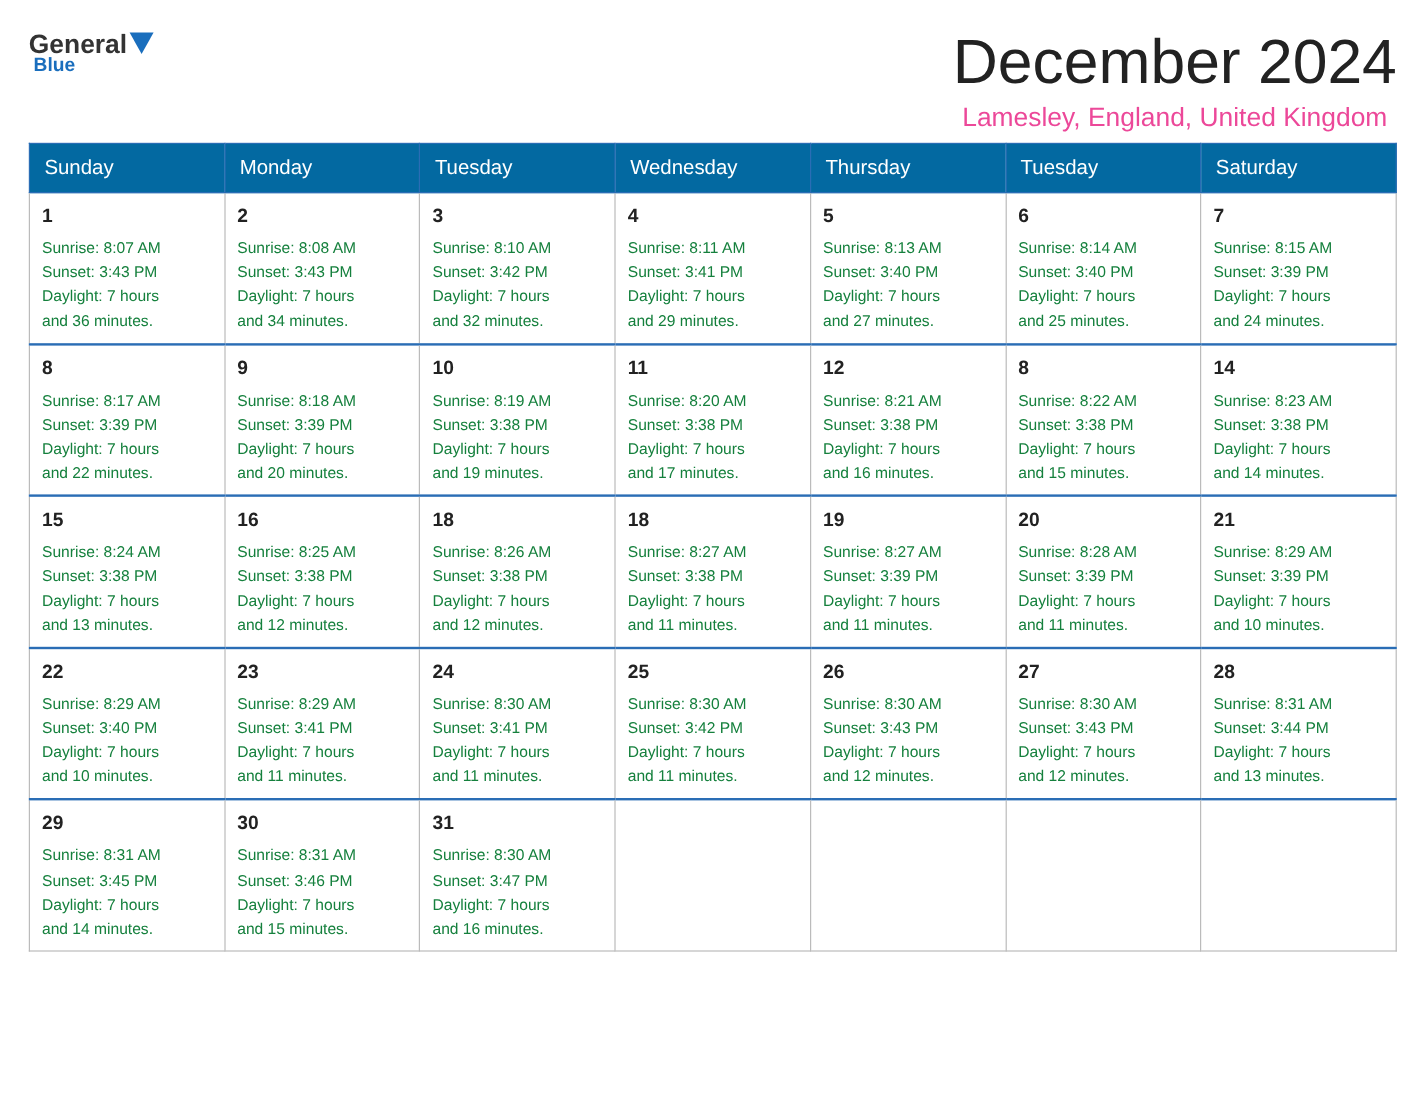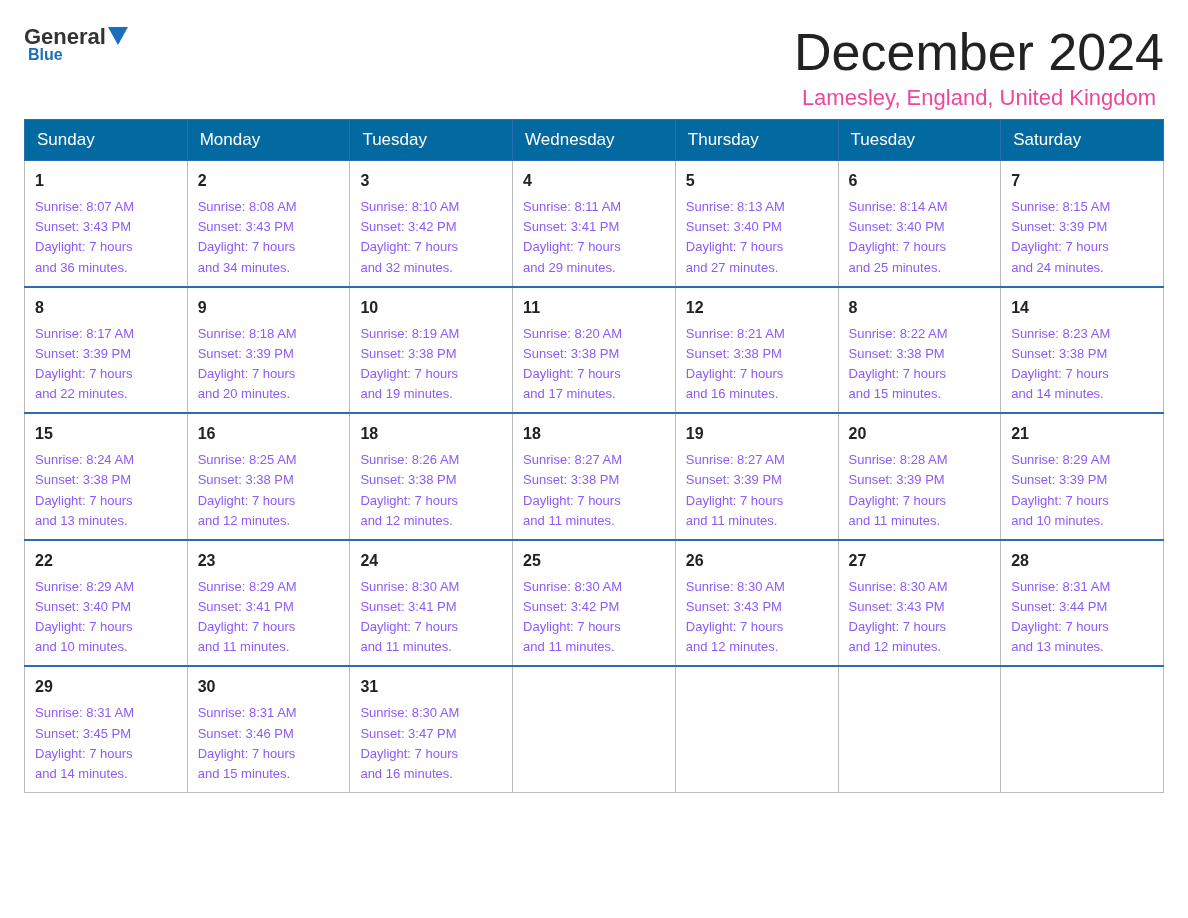--- a/index.html
+++ b/index.html
@@ -81,21 +81,21 @@
     }
     .day-num {
       font-size: 16px;
       font-weight: bold;
       color: #222;
       display: block;
       margin-bottom: 4px;
     }
     .day-info {
       font-size: 13px;
-      color: #8b5cf6;
+      color: #15803d;
       line-height: 1.55;
     }
     .empty-cell {
       background: #fff;
     }
     
     .calendar-table tbody tr td {
       border-top: 1px solid #ccc;
     }
     .row-divider td {

